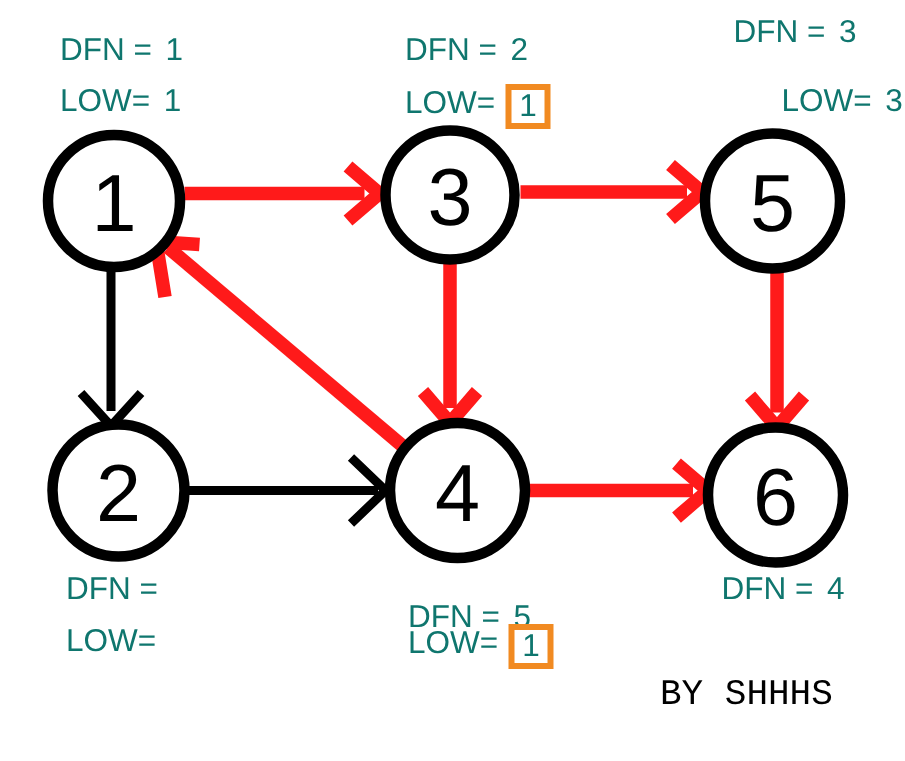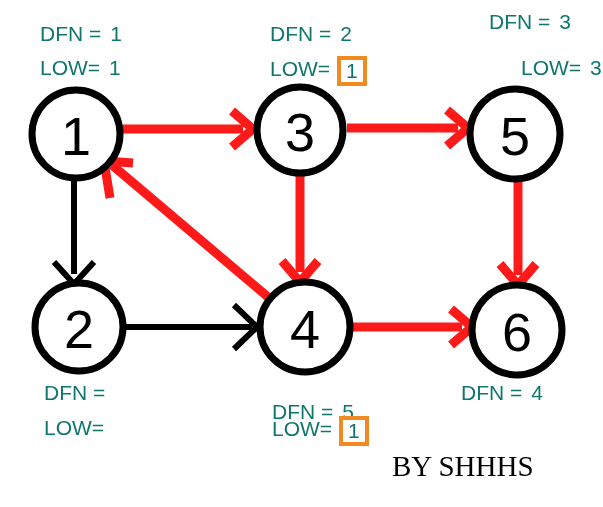--- a/index.html
+++ b/index.html
@@ -49,24 +49,25 @@
   .ann .val.boxed {
     border: 4px solid #F18A21;
     padding: 0px 5px 1px 5px;
     margin-left: 7px;
     line-height: 1.0;
     position: relative;
     top: 2px;
   }
   .watermark {
     position: absolute;
-    font-family: Liberation Serif, serif;
-    font-size: 29px;
+    font-family: Liberation Mono, monospace;
+    font-size: 24px;
     color: #000000;
     white-space: nowrap;
+    margin-left: 48px;
   }
 </style>
 </head>
 <body>
 
 <div id="canvas">
 
   <svg id="graph-svg" viewBox="0 0 603 507">
 
     <g>
@@ -169,19 +170,19 @@
     <span class="key">LOW=</span><span class="val"></span>
   </div>
 
   <div class="ann" style="left:272px; top:400px;">
     <span class="key">DFN =</span><span class="val">5</span>
   </div>
   <div class="ann" style="left:272px; top:414px;">
     <span class="key">LOW=</span><span class="val boxed">1</span>
   </div>
 
-  <div class="ann" style="left:461px; top:381px;">
+  <div class="ann" style="left:481px; top:381px;">
     <span class="key">DFN =</span><span class="val">4</span>
   </div>
 
   <div class="watermark" style="left:392px; top:450px;">BY SHHHS</div>
 
 </div>
 
 </body></html>

